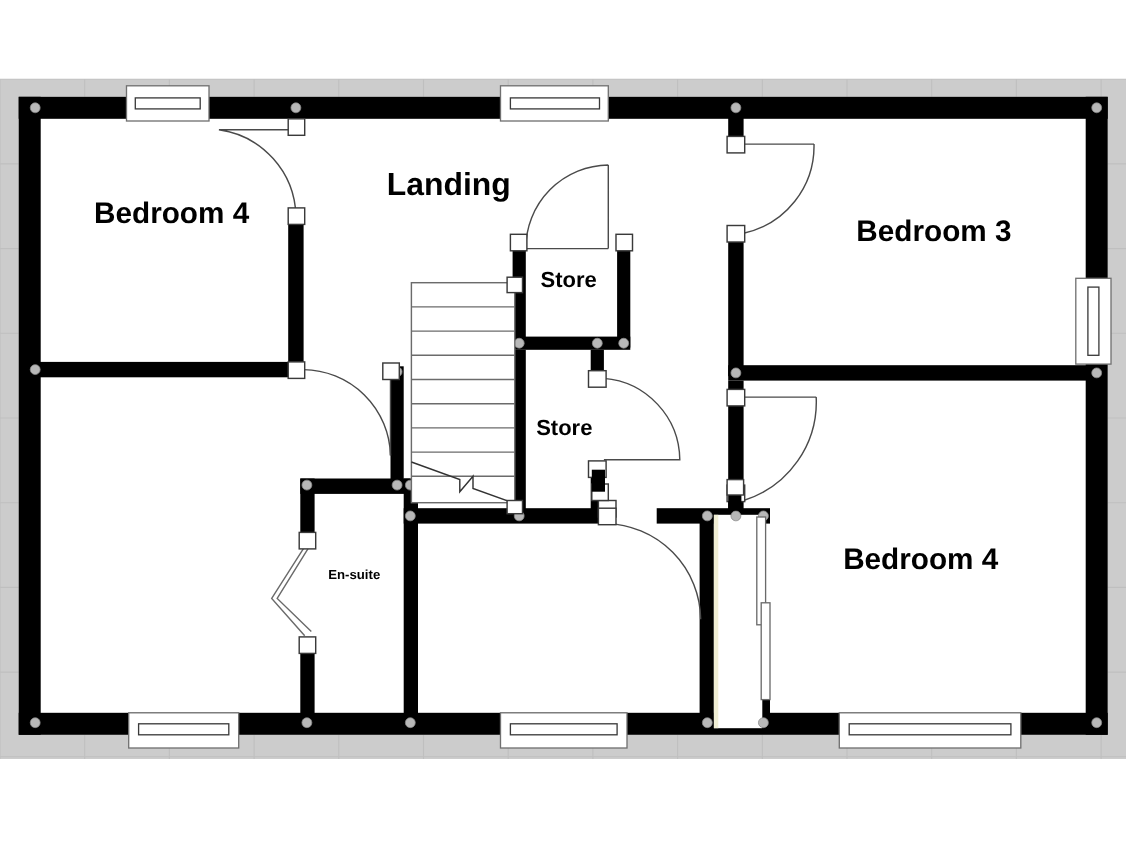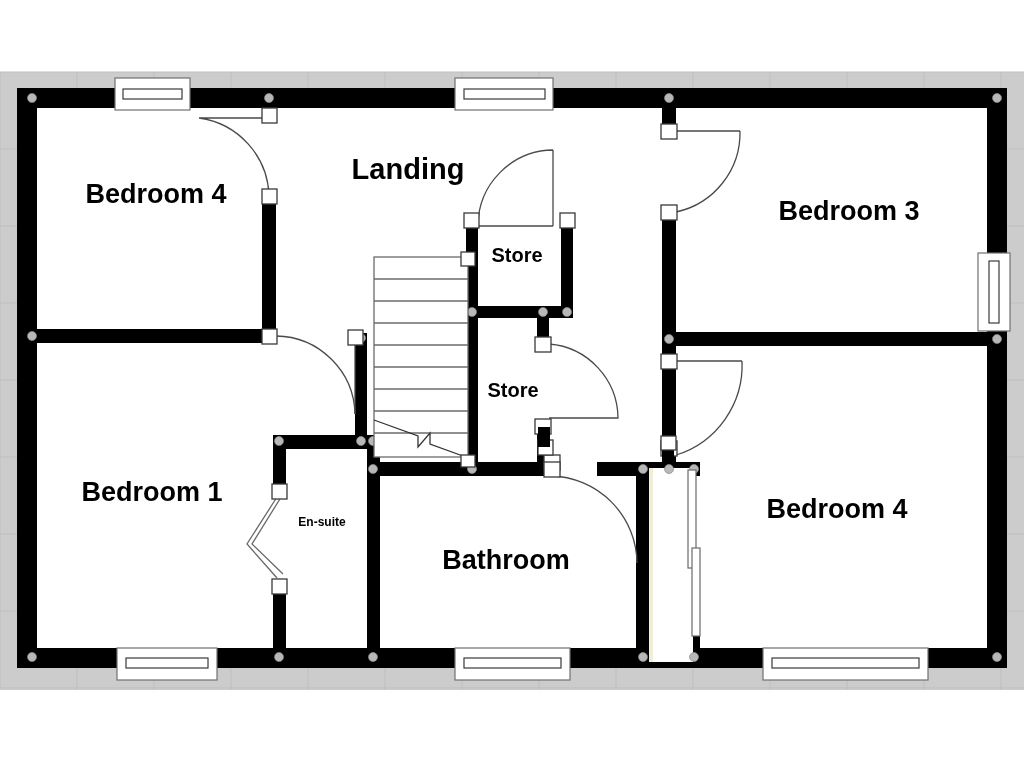--- a/index.html
+++ b/index.html
@@ -245,21 +245,19 @@
 
       <path d="M 374 420 L 418 436 L 418 447 L 430 433 L 430 444 L 474 460" fill="none" stroke="#333333" stroke-width="1.3"></path>
       <rect x="461" y="252" width="14" height="14" fill="#ffffff" stroke="#3a3a3a" stroke-width="1.3"></rect>
       <rect x="461" y="455" width="14" height="12" fill="#ffffff" stroke="#3a3a3a" stroke-width="1.3"></rect>
     </g>
 
   </svg>
 
   <div class="lbl" style="left:156px;top:194px;font-size:27px;">Bedroom 4</div>
   <div class="lbl" style="left:849px;top:211px;font-size:27px;">Bedroom 3</div>
-  <div class="lbl" style="left:152px;top:492px;font-size:27px;">Bedroom 1</div>
   <div class="lbl" style="left:837px;top:509px;font-size:27px;">Bedroom 4</div>
   <div class="lbl" style="left:408px;top:169px;font-size:29px;">Landing</div>
-  <div class="lbl" style="left:506px;top:560px;font-size:27px;">Bathroom</div>
   <div class="lbl" style="left:517px;top:255px;font-size:20px;">Store</div>
   <div class="lbl" style="left:513px;top:390px;font-size:20px;">Store</div>
   <div class="lbl" style="left:322px;top:522px;font-size:12px;">En-suite</div>
 
 </div>
 
 </body></html>

